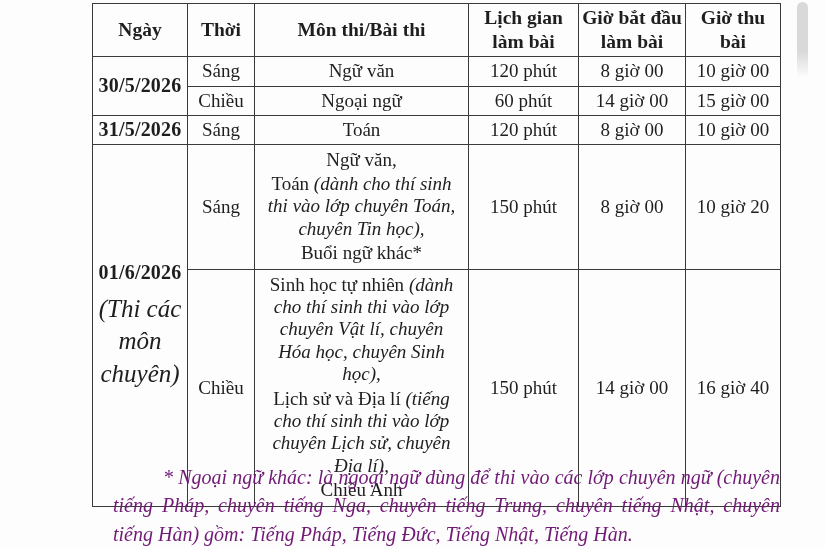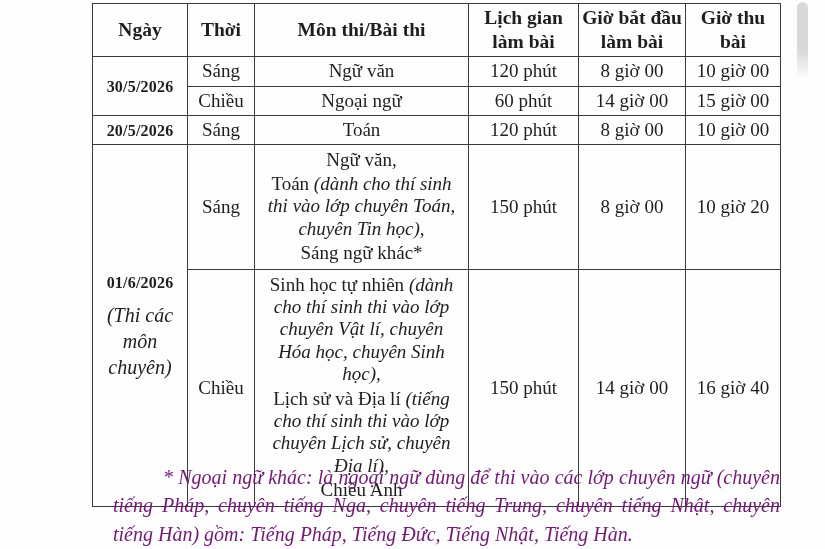--- a/index.html
+++ b/index.html
@@ -32,26 +32,26 @@
     font-size: 19.5px;
     line-height: 1.22;
     padding: 2px 3px;
   }
   tr.rh-header { height: 50px; }
   tr.rh-r1 { height: 30px; }
   tr.rh-r2 { height: 29px; }
   tr.rh-r3 { height: 29px; }
   tr.rh-r4 { height: 113px; }
   tr.rh-r5 { height: 188px; }
-  .date-text { font-weight: bold; font-size: 16px; letter-spacing: 0.2px; }
+  .date-text { font-weight: bold; font-size: 20px; letter-spacing: 0.2px; }
   .date-note {
     display: block;
     font-style: italic;
     font-weight: normal;
-    font-size: 20px;
+    font-size: 25px;
     margin-top: 8px;
     line-height: 1.3;
   }
   td.subject-multi { padding: 2px 7px; }
   .subject-multi p { margin: 2px 0; line-height: 1.18; }
   .it { font-style: italic; }
   .footnote {
     position: absolute;
     left: 101px; top: 451px;
     width: 667px;
@@ -106,38 +106,38 @@
     </tr>
     <tr class="rh-r2">
       <td>Chiều</td>
       <td>Ngoại ngữ</td>
       <td>60 phút</td>
       <td>14 giờ 00</td>
       <td>15 giờ 00</td>
     </tr>
     <tr class="rh-r3">
       <td>
-        <span class="date-text">20/5/2026</span>
+        <span class="date-text">31/5/2026</span>
       </td>
       <td>Sáng</td>
       <td>Toán</td>
       <td>120 phút</td>
       <td>8 giờ 00</td>
       <td>10 giờ 00</td>
     </tr>
     <tr class="rh-r4">
       <td rowspan="2">
         <span class="date-text">01/6/2026</span>
         <span class="date-note">(Thi các môn chuyên)</span>
       </td>
       <td>Sáng</td>
       <td class="subject-multi">
         <p><span>Ngữ văn,</span><span class="it"></span></p>
         <p><span>Toán </span><span class="it">(dành cho thí sinh thi vào lớp chuyên Toán, chuyên Tin học),</span></p>
-        <p><span>Sáng ngữ khác*</span><span class="it"></span></p>
+        <p><span>Buổi ngữ khác*</span><span class="it"></span></p>
       </td>
       <td>150 phút</td>
       <td>8 giờ 00</td>
       <td>10 giờ 20</td>
     </tr>
     <tr class="rh-r5">
       <td>Chiều</td>
       <td class="subject-multi">
         <p><span>Sinh học tự nhiên </span><span class="it">(dành cho thí sinh thi vào lớp chuyên Vật lí, chuyên Hóa học, chuyên Sinh học),</span></p>
         <p><span>Lịch sử và Địa lí </span><span class="it">(tiếng cho thí sinh thi vào lớp chuyên Lịch sử, chuyên Địa lí),</span></p>

